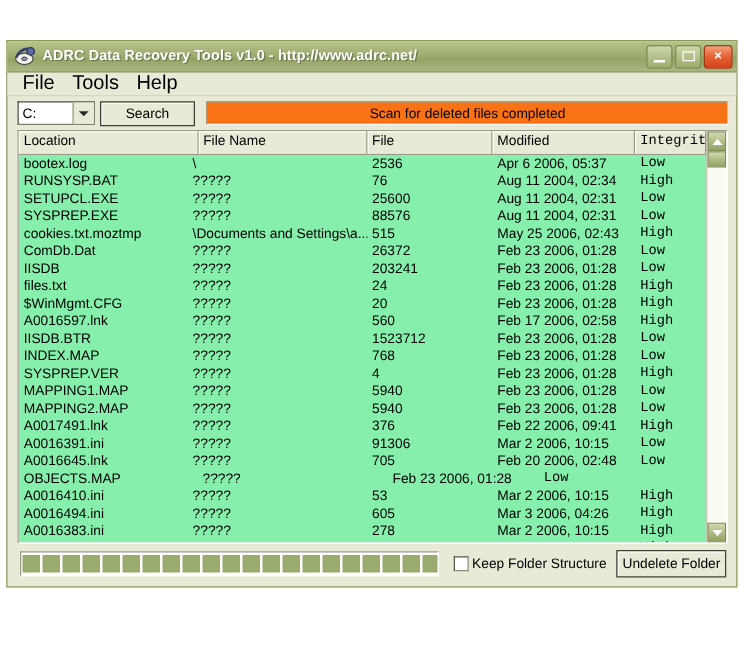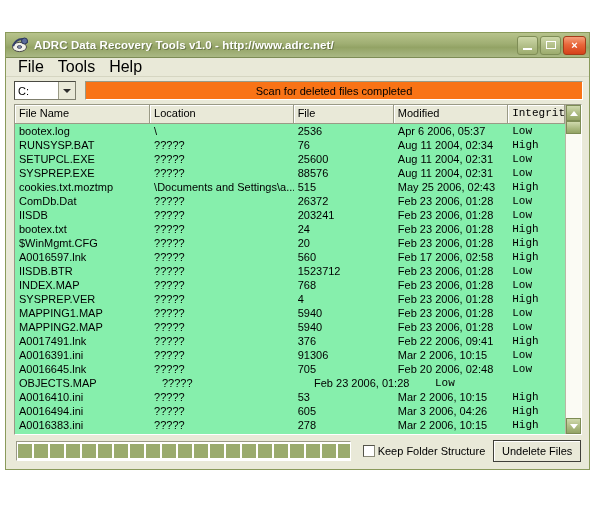--- a/index.html
+++ b/index.html
@@ -400,29 +400,30 @@
     <span class="menu-item">Help</span>
   </div>
 
   <div class="toolbar">
     <span class="combo">
       <span class="combo-value">C:</span>
       <span class="combo-arrow">
           <span class="tri"></span>
         </span>
     </span>
+    <span class="btn search-btn">Search</span>
     <span class="status-field">Scan for deleted files completed</span>
   </div>
 
   <div class="list-wrap">
     <div class="lv-body">
       <div class="lv-main">
         <div class="lv-header">
+          <span class="hcell c-loc">Location</span>
           <span class="hcell c-name">File Name</span>
-          <span class="hcell c-loc">Location</span>
           <span class="hcell c-size">File</span>
           <span class="hcell c-mod">Modified</span>
           <span class="hcell c-integ">Integrity</span>
         </div>
         <div class="rows" id="rows-host">
             <div class="row">
               <span class="cell c-name">bootex.log</span>
               <span class="cell c-loc">\</span>
               <span class="cell c-size">2536</span>
               <span class="cell c-mod">Apr 6 2006, 05:37</span>
@@ -464,21 +465,21 @@
               <span class="cell c-integ">Low</span>
             </div>
             <div class="row">
               <span class="cell c-name">IISDB</span>
               <span class="cell c-loc">?????</span>
               <span class="cell c-size">203241</span>
               <span class="cell c-mod">Feb 23 2006, 01:28</span>
               <span class="cell c-integ">Low</span>
             </div>
             <div class="row">
-              <span class="cell c-name">bootex.txt</span>
+              <span class="cell c-name">files.txt</span>
               <span class="cell c-loc">?????</span>
               <span class="cell c-size">24</span>
               <span class="cell c-mod">Feb 23 2006, 01:28</span>
               <span class="cell c-integ">High</span>
             </div>
             <div class="row">
               <span class="cell c-name">$WinMgmt.CFG</span>
               <span class="cell c-loc">?????</span>
               <span class="cell c-size">20</span>
               <span class="cell c-mod">Feb 23 2006, 01:28</span>
@@ -618,16 +619,16 @@
         <span class="pseg"></span>
         <span class="pseg"></span>
         <span class="pseg"></span>
         <span class="pseg"></span>
         <span class="pseg"></span>
       </span>
     <span class="chk-wrap">
       <span class="checkbox" id="kfs-box"></span>
       <span class="chk-label">Keep Folder Structure</span>
     </span>
-    <span class="btn undelete-btn">Undelete Files</span>
+    <span class="btn undelete-btn">Undelete Folder</span>
   </div>
 
 </div>
 
 </body></html>

